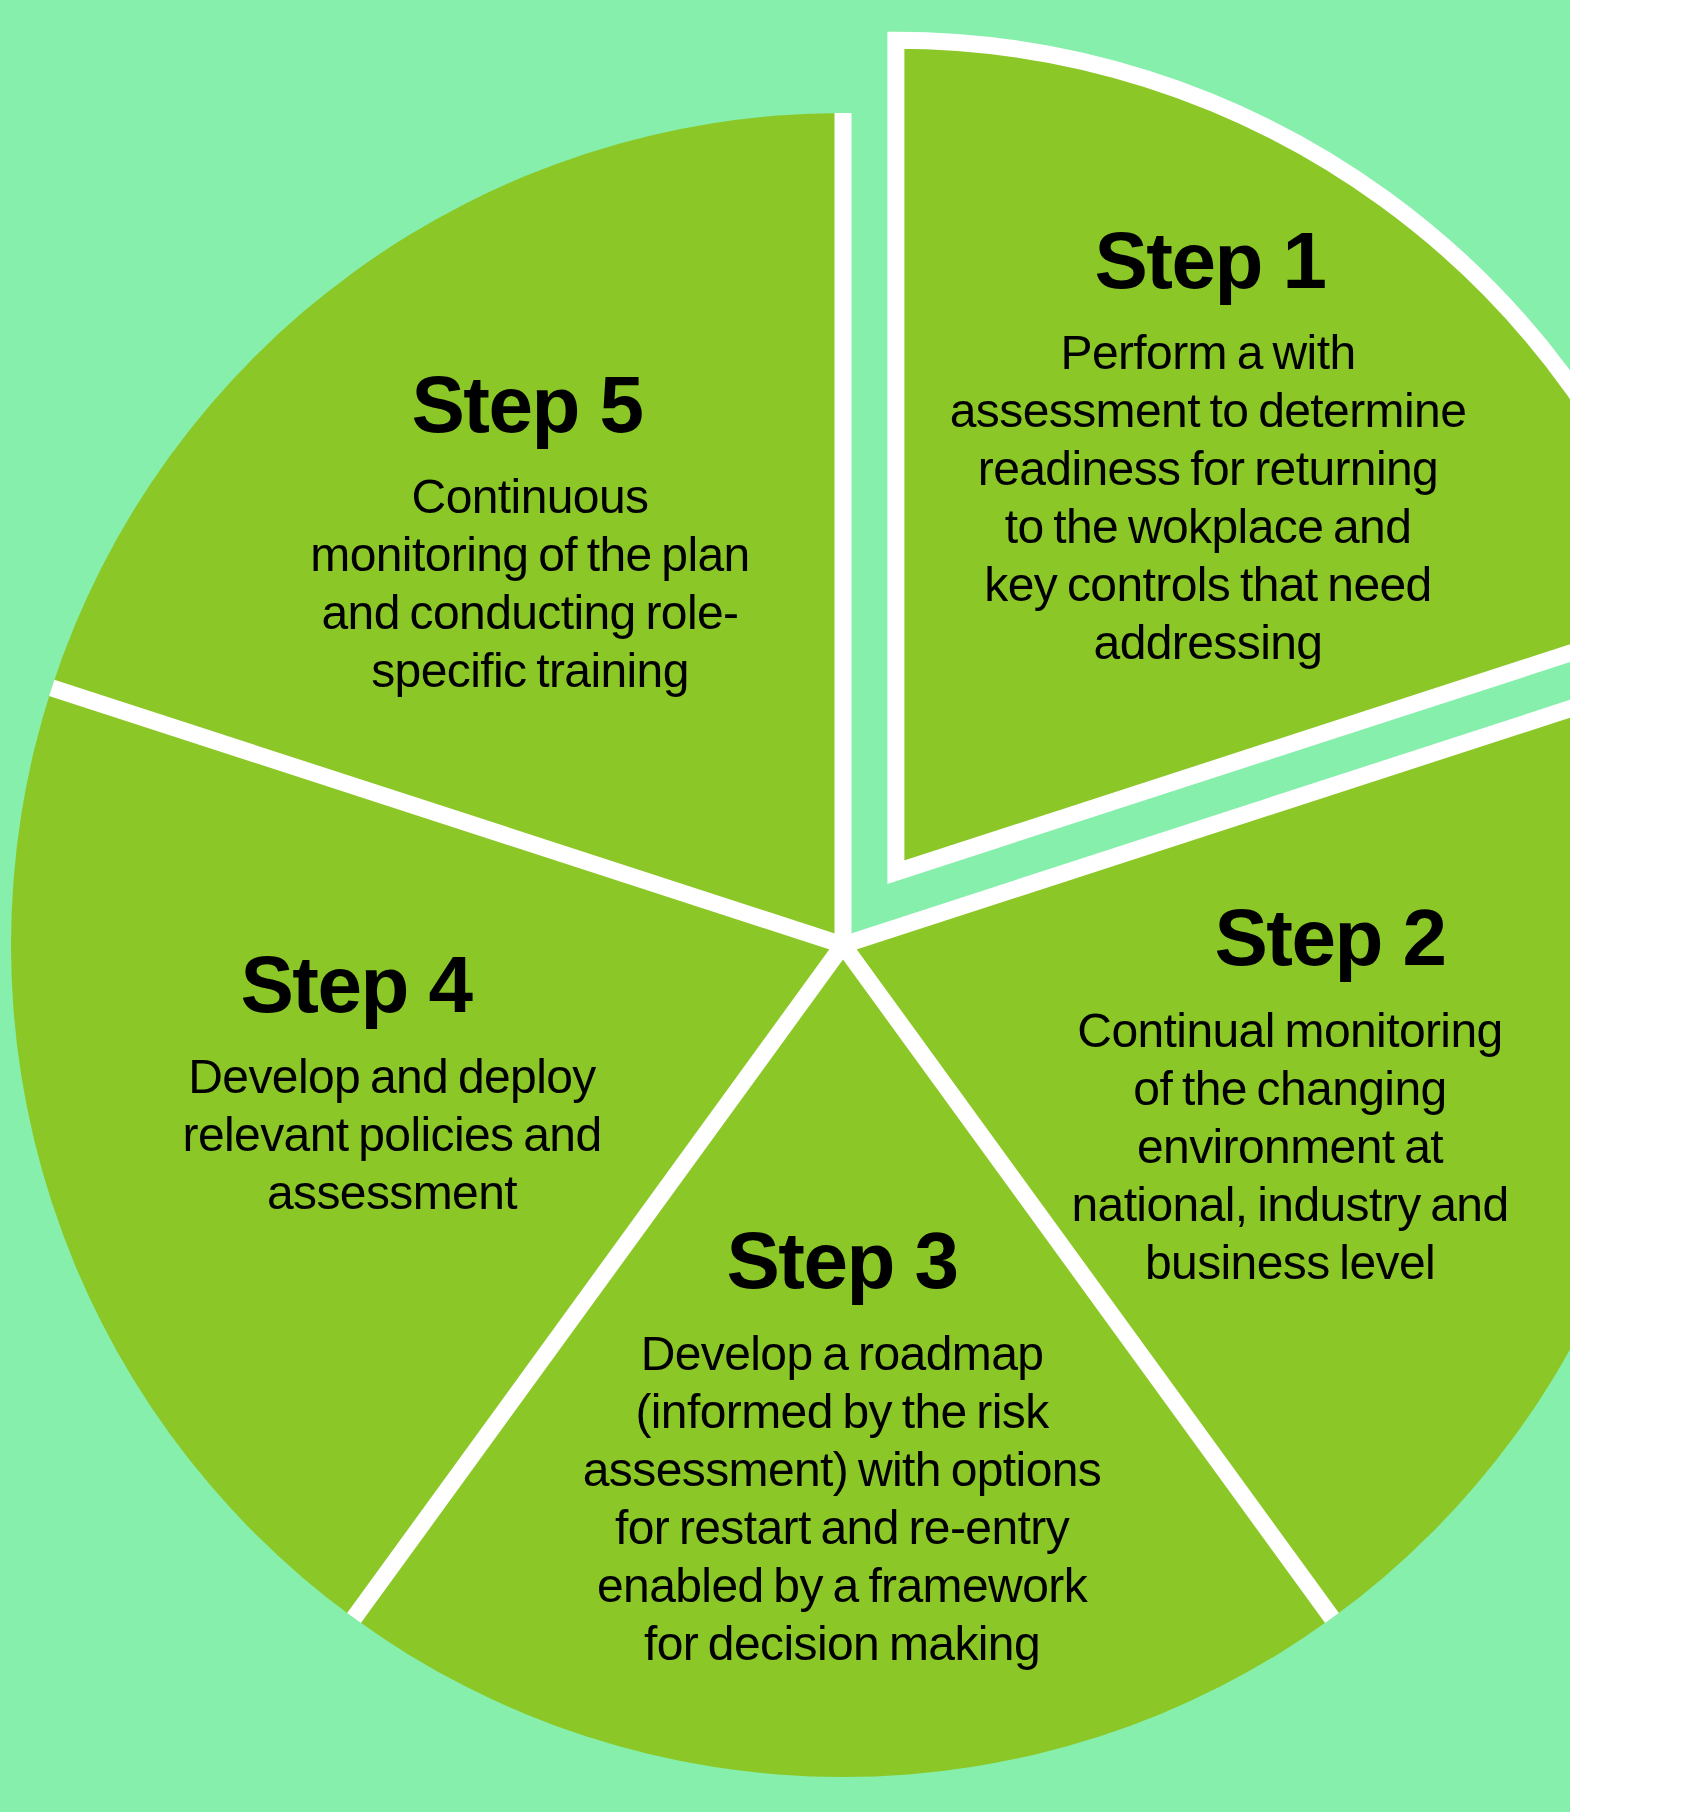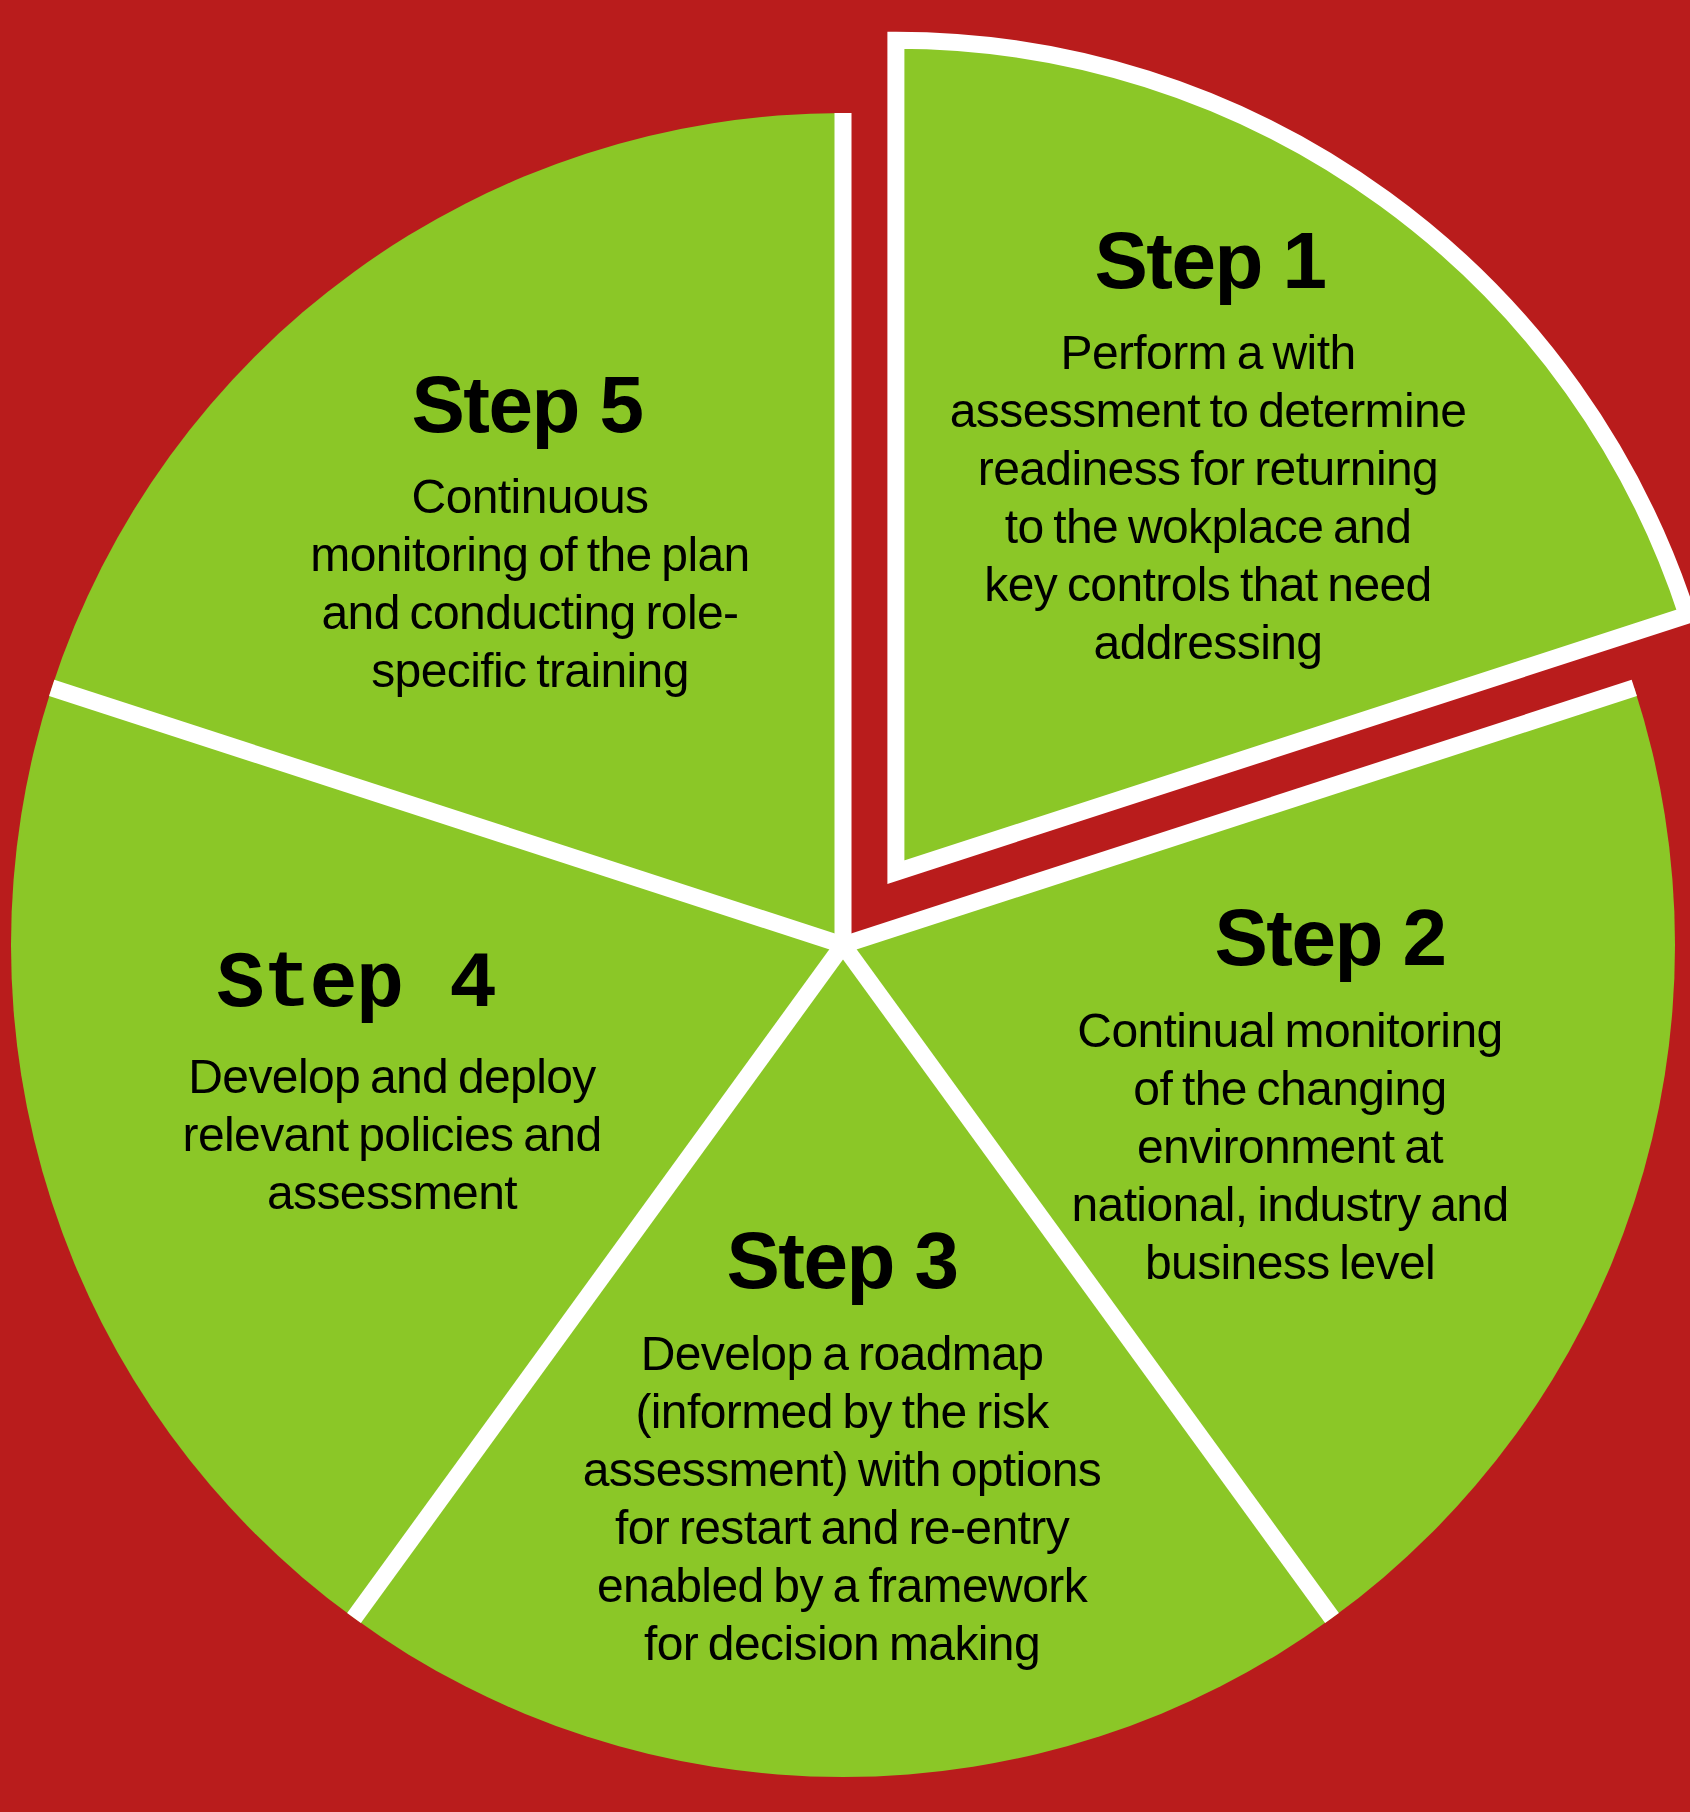--- a/index.html
+++ b/index.html
@@ -1,20 +1,20 @@
 <!DOCTYPE html>
 <html><head>
 <meta charset="utf-8">
 <style>
   html, body { margin: 0; padding: 0; background: #ffffff; }
   .canvas {
     position: relative;
-    width: 1690px;
+    width: 1570px;
     height: 1812px;
-    background: #b91c1c;
+    background: #86efac;
     overflow: hidden;
     font-family: "Liberation Sans", sans-serif;
     color: #000000;
   }
   .pie-svg { position: absolute; left: 0; top: 0; }
   .divider { fill: none; stroke-width: 17; }
   .slice-exploded { stroke: #ffffff; stroke-width: 17; stroke-linejoin: miter; }
   .step-title {
     position: absolute;
     transform: translateX(-50%);
@@ -37,21 +37,21 @@
     color: #000000;
   }
   .step-body div { white-space: nowrap; }
   
   .t1 { left: 1210px; top: 221px; }
   .p1 { left: 1208px; top: 324px; }
   .t2 { left: 1330px; top: 898px; }
   .p2 { left: 1290px; top: 1002px; }
   .t3 { left: 842px;  top: 1221px; }
   .p3 { left: 842px;  top: 1325px; }
-  .t4 { left: 356px;  top: 945px; font-family: Liberation Mono, monospace; }
+  .t4 { left: 356px;  top: 945px; }
   .p4 { left: 356px;  top: 1048px; margin-left: 36px; }
   .t5 { left: 527px;  top: 365px; }
   .p5 { left: 530px;  top: 468px; text-align: center; }
 </style>
 </head>
 <body>
 
 <div class="canvas">
 
   <svg class="pie-svg" width="1690" height="1812" viewBox="0 0 1690 1812">

